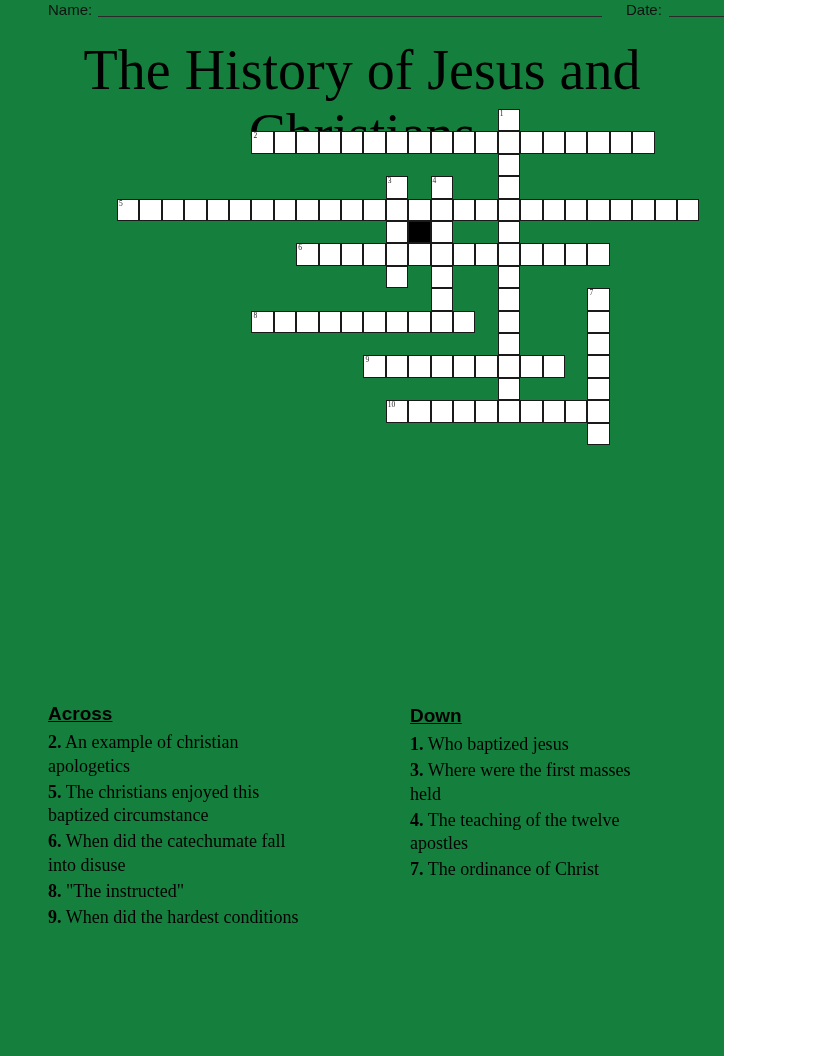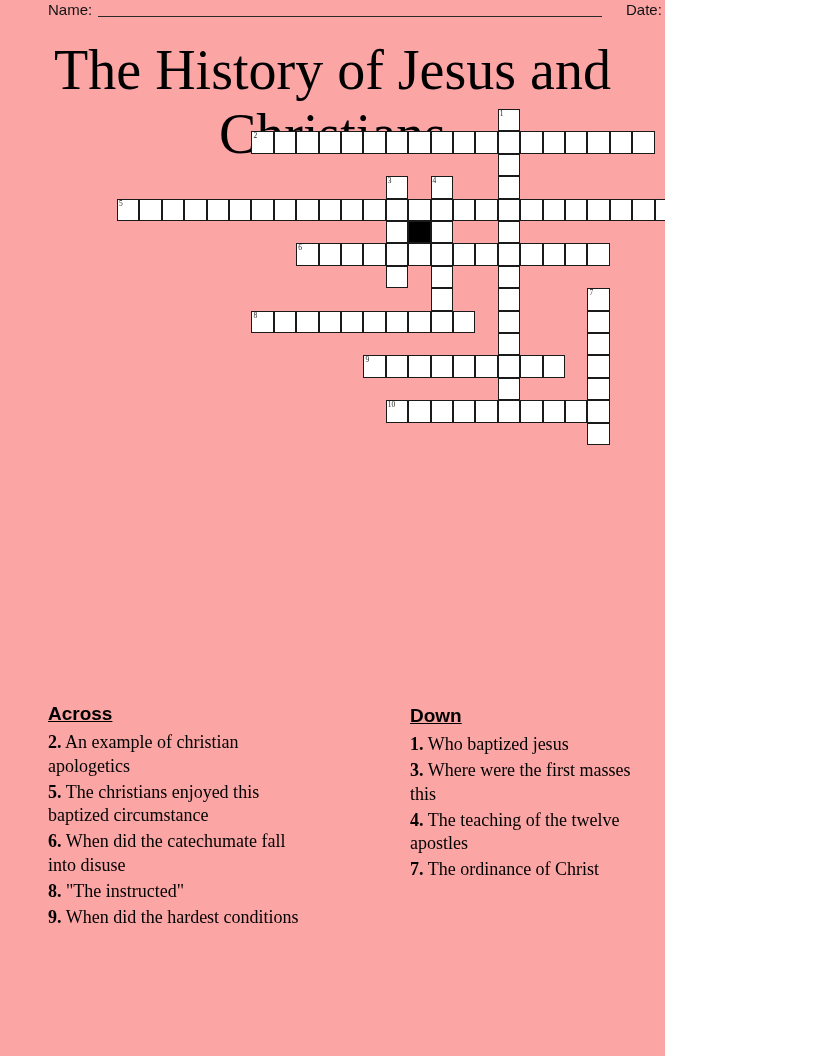--- a/index.html
+++ b/index.html
@@ -1,16 +1,16 @@
 <!DOCTYPE html>
 <html><head>
 <meta charset="utf-8">
 <style>
   html,body{margin:0;padding:0;background:#fff;}
-  .page{position:relative;width:665px;height:1056px;background:#fca5a5;overflow:hidden;
+  .page{position:relative;width:724px;height:1056px;background:#15803d;overflow:hidden;
         font-family:"Liberation Serif",serif;color:#000;}
 
   
   .hdr-label{position:absolute;font-family:"Liberation Sans",sans-serif;font-size:15px;color:#111;}
   .hdr-line{position:absolute;border-bottom:1.5px solid #2a2a2a;height:15px;}
   .name-label{left:48px;top:1px;}
   .name-line{left:98px;top:1px;width:504px;}
   .date-label{left:626px;top:1px;}
   .date-line{left:669px;top:1px;width:72px;}
 
@@ -202,21 +202,21 @@
         <div><b>9.</b> When did the hardest conditions</div>
       </div>
     </div>
   <div class="clue-col right">
       <div class="clues-header down">Down</div>
       <div class="clue">
         <div><b>1.</b> Who baptized jesus</div>
       </div>
       <div class="clue">
         <div><b>3.</b> Where were the first masses</div>
-        <div>this</div>
+        <div>held</div>
       </div>
       <div class="clue">
         <div><b>4.</b> The teaching of the twelve</div>
         <div>apostles</div>
       </div>
       <div class="clue">
         <div><b>7.</b> The ordinance of Christ</div>
       </div>
     </div>
 

